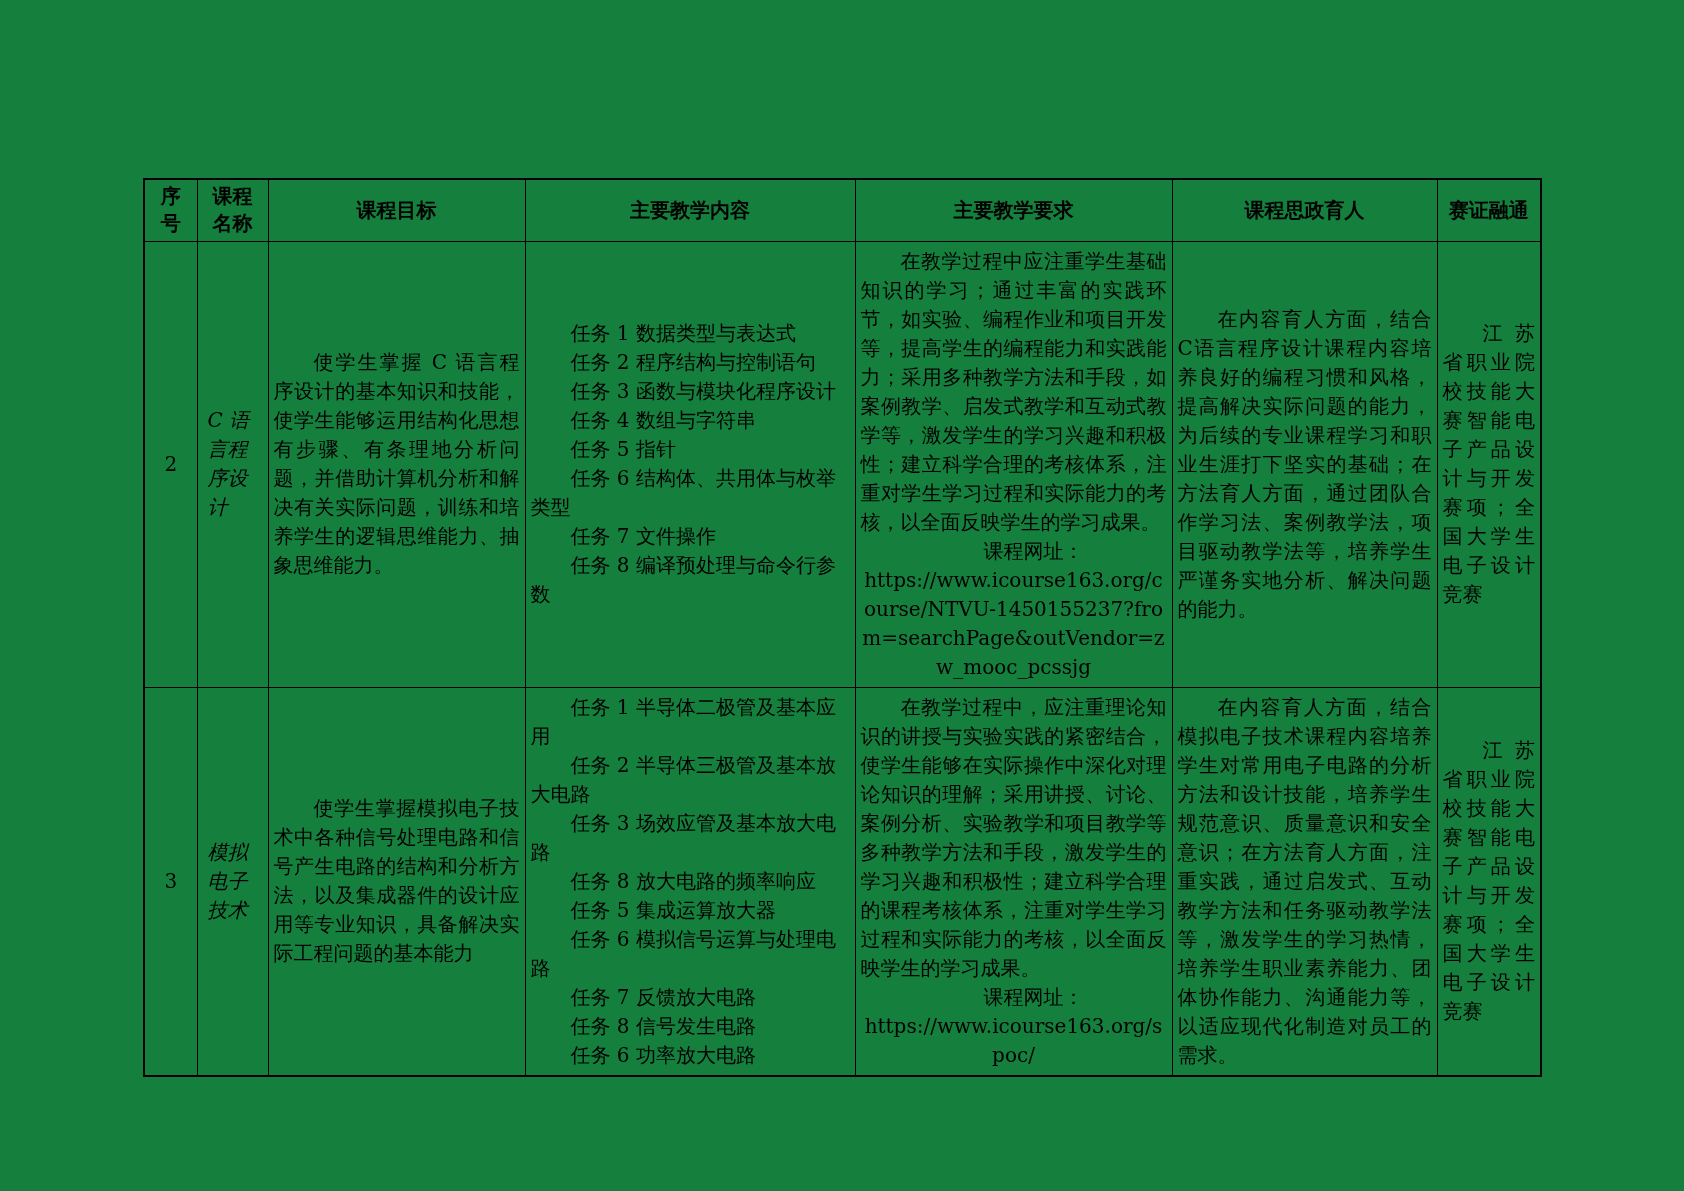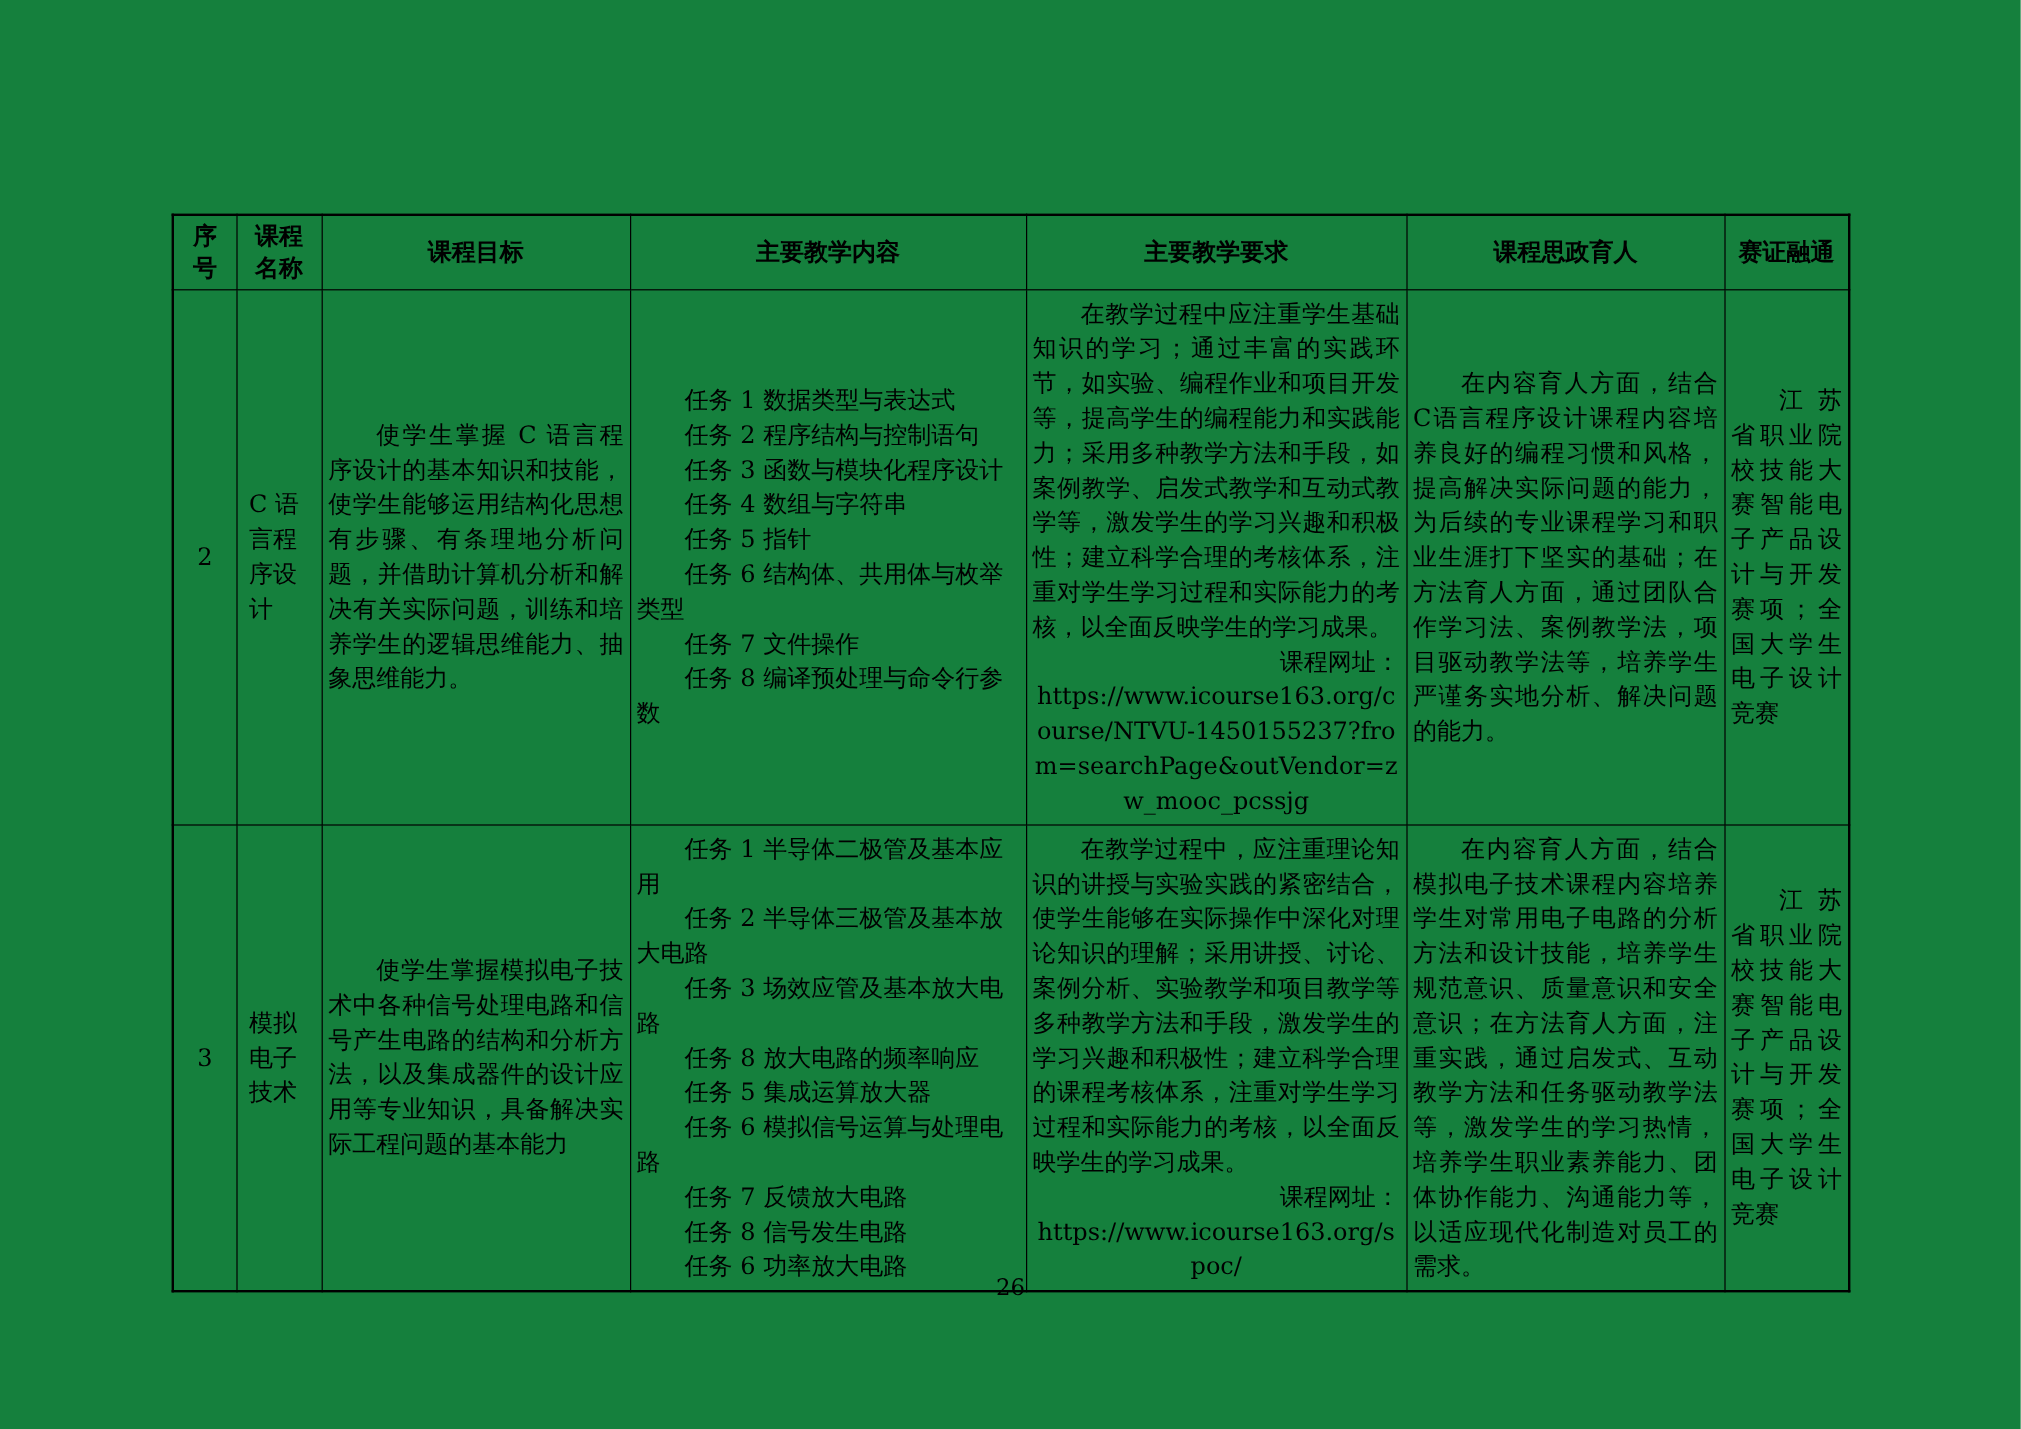--- a/index.html
+++ b/index.html
@@ -36,35 +36,35 @@
   thead th {
     font-weight: bold;
     text-align: center;
     height: 62px;
     padding: 2px 10px;
     line-height: 27px;
   }
   tr.data-row-1 { height: 408px; }
   tr.data-row-2 { height: 380px; }
   td.cell-no { text-align: center; }
-  td.cell-name { padding: 2px 10px; }
+  td.cell-name { padding: 2px 10px; font-style: italic; }
   .para {
     margin: 0;
     text-indent: 2em;
     text-align: justify;
   }
   .task {
     margin: 0;
     text-indent: 2em;
     text-align: left;
   }
   .url-label {
     margin: 0;
     text-indent: 2em;
-    text-align: right;
+    text-align: center;
   }
   .url {
     margin: 0;
     text-indent: 0;
     text-align: center;
     word-break: break-all;
   }
   .page-number {
     position: absolute;
     top: 1062px;
@@ -154,15 +154,14 @@
         <td style="vertical-align:top;margin-top:32px;">
           <p class="para">在内容育人方面，结合模拟电子技术课程内容培养学生对常用电子电路的分析方法和设计技能，培养学生规范意识、质量意识和安全意识；在方法育人方面，注重实践，通过启发式、互动教学方法和任务驱动教学法等，激发学生的学习热情，培养学生职业素养能力、团体协作能力、沟通能力等，以适应现代化制造对员工的需求。</p>
         </td>
         <td>
           <p class="para">江苏省职业院校技能大赛智能电子产品设计与开发赛项；全国大学生电子设计竞赛</p>
         </td>
       </tr>
     </tbody>
   </table>
 
-  <div class="page-number">26</div>
 
 </div>
 
 </body></html>

